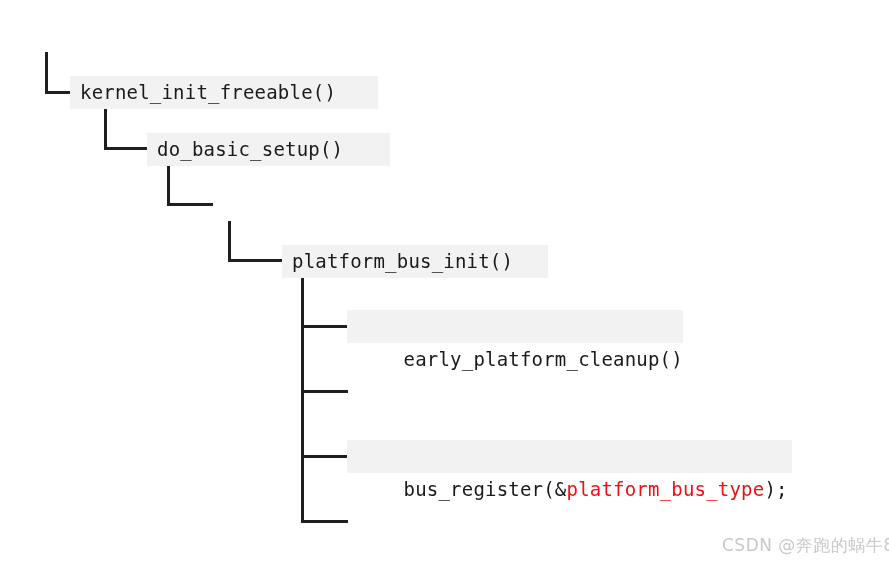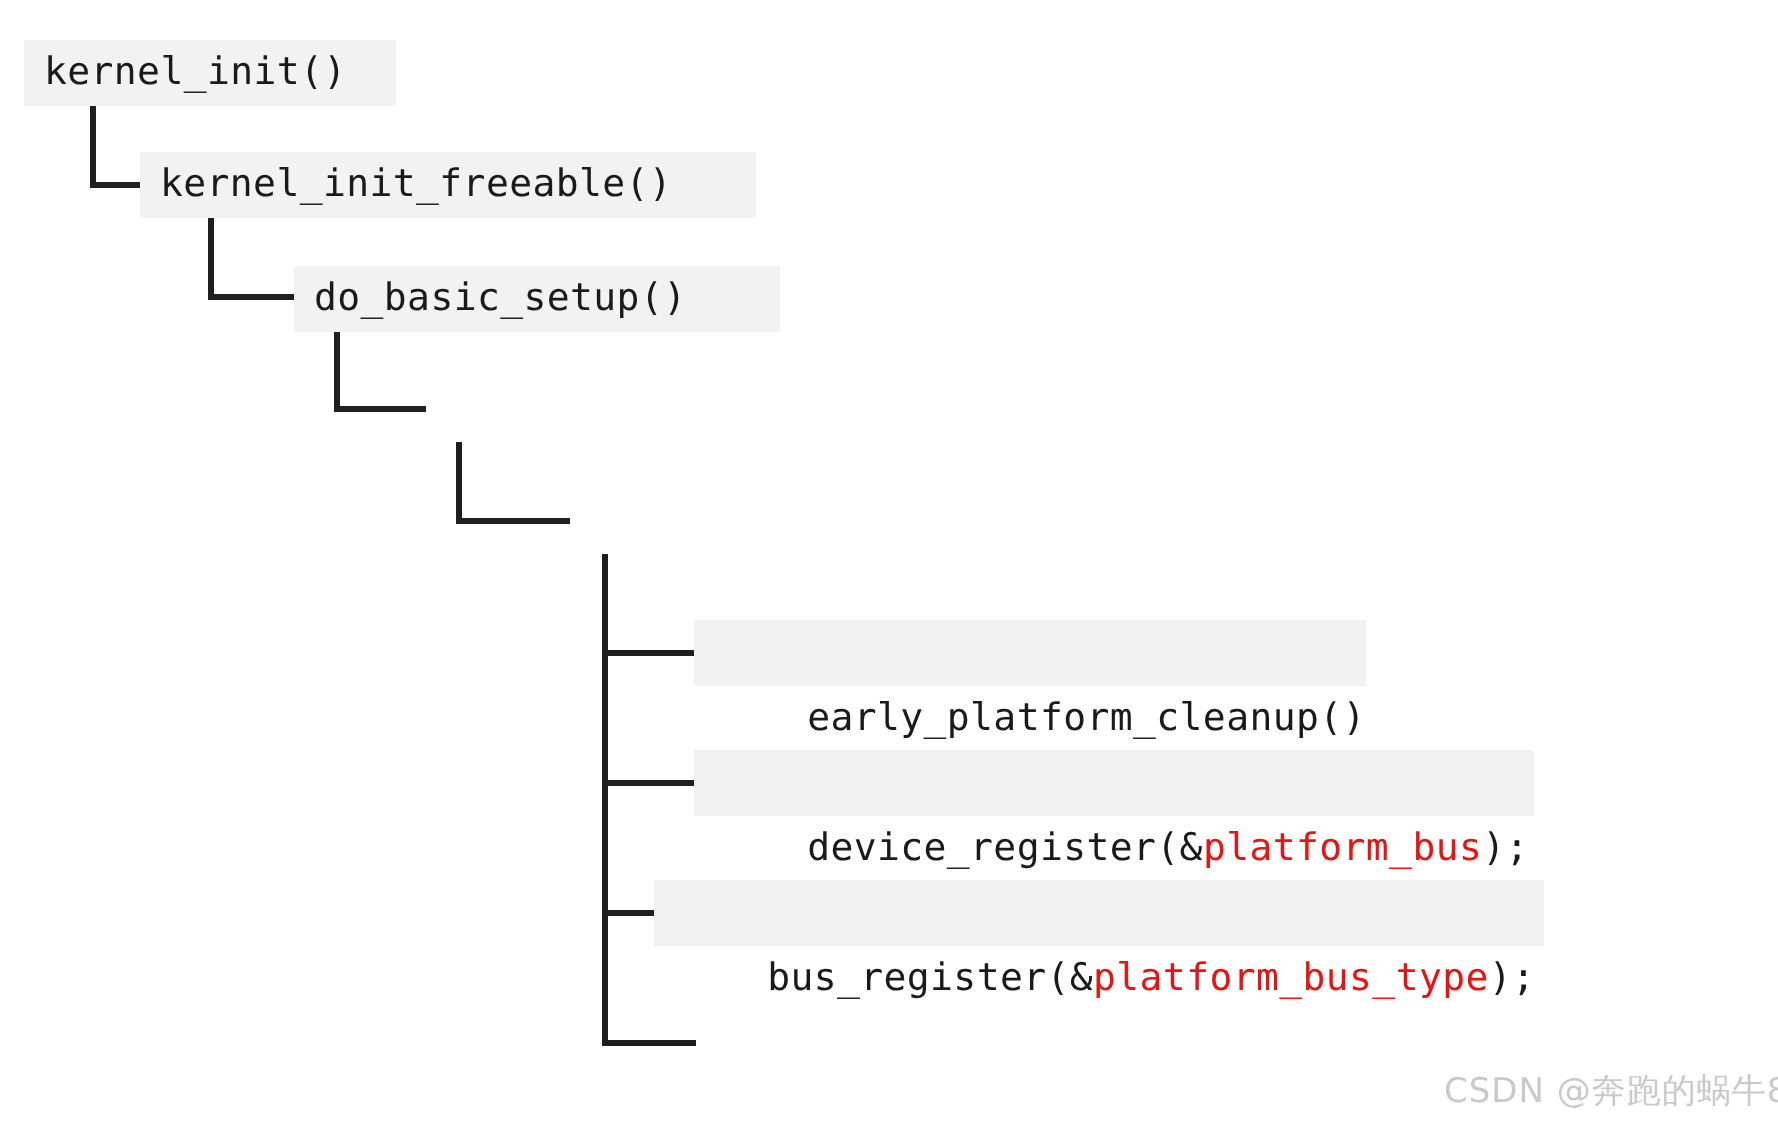--- a/index.html
+++ b/index.html
@@ -63,32 +63,29 @@
   <div class="conn v" style="left:228px; top:221px; height:41px;"></div>
   <div class="conn h" style="left:228px; top:259px; width:57px;"></div>
 
   <div class="conn v" style="left:301px; top:277px; height:246px;"></div>
 
   <div class="conn h" style="left:301px; top:325px; width:47px;"></div>
   <div class="conn h" style="left:301px; top:390px; width:47px;"></div>
   <div class="conn h" style="left:301px; top:455px; width:47px;"></div>
   <div class="conn h" style="left:301px; top:520px; width:47px;"></div>
 
-  <div class="node" style="left:12px;  top:20px;  width:186px;">kernel_init()</div>
   <div class="node" style="left:70px;  top:76px;  width:308px;">kernel_init_freeable()</div>
   <div class="node" style="left:147px; top:133px; width:243px;">do_basic_setup()</div>
+  <div class="node" style="left:282px; top:245px; width:266px;">platform_bus_init()</div>
 
   <div class="node" style="left:347px; top:310px; width:336px;">
     <span>early_platform_cleanup()</span><span class="arg"></span><span></span>
   </div>
 
-  <div class="node" style="left:347px; top:375px; width:420px;">
-    <span>device_register(&amp;</span><span class="arg">platform_bus</span><span>);</span>
-  </div>
 
-  <div class="node" style="left:327px; top:440px; width:445px;">
+  <div class="node" style="left:347px; top:440px; width:445px;">
     <span>bus_register(&amp;</span><span class="arg">platform_bus_type</span><span>);</span>
   </div>
 
 
   <div id="watermark" style="left:722px; top:534px;">CSDN @奔跑的蜗牛87</div>
 
 </div>
 
 </body></html>

